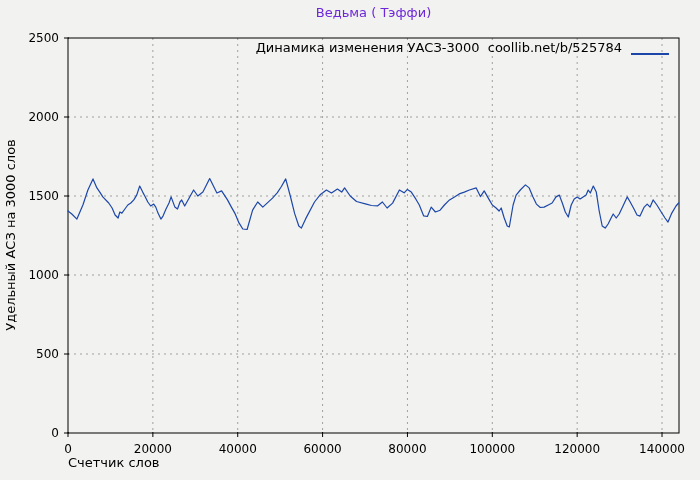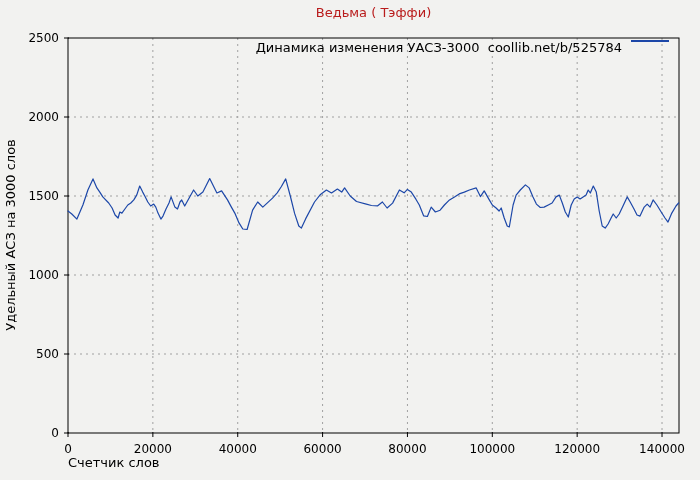--- a/index.html
+++ b/index.html
@@ -10,25 +10,25 @@
   #chart-window {
     position:relative;
     width:700px; height:480px;
     background:#f2f2f0;
     overflow:hidden;
     color:#000;
   }
   #plot-svg { position:absolute; left:0; top:0; }
   .chart-title {
     position:absolute; left:68px; top:5px; width:611px;
-    text-align:center; font-size:13px; color:#b91c1c;
+    text-align:center; font-size:13px; color:#6d28d9;
   }
   .legend {
     position:absolute; top:40px; right:31px;
-    display:flex; align-items:flex-start; gap:9px;
+    display:flex; align-items:flex-end; gap:9px;
     font-size:13px; white-space:pre;
   }
   .legend-line { width:38px; height:2px; background:#1c47a8; }
   .xlabel {
     position:absolute; left:68px; top:455px; width:611px;
     text-align:left; font-size:13px;
   }
   .ylabel {
     position:absolute; left:-89px; top:227px; width:200px; height:16px;
     text-align:center; font-size:13px;

